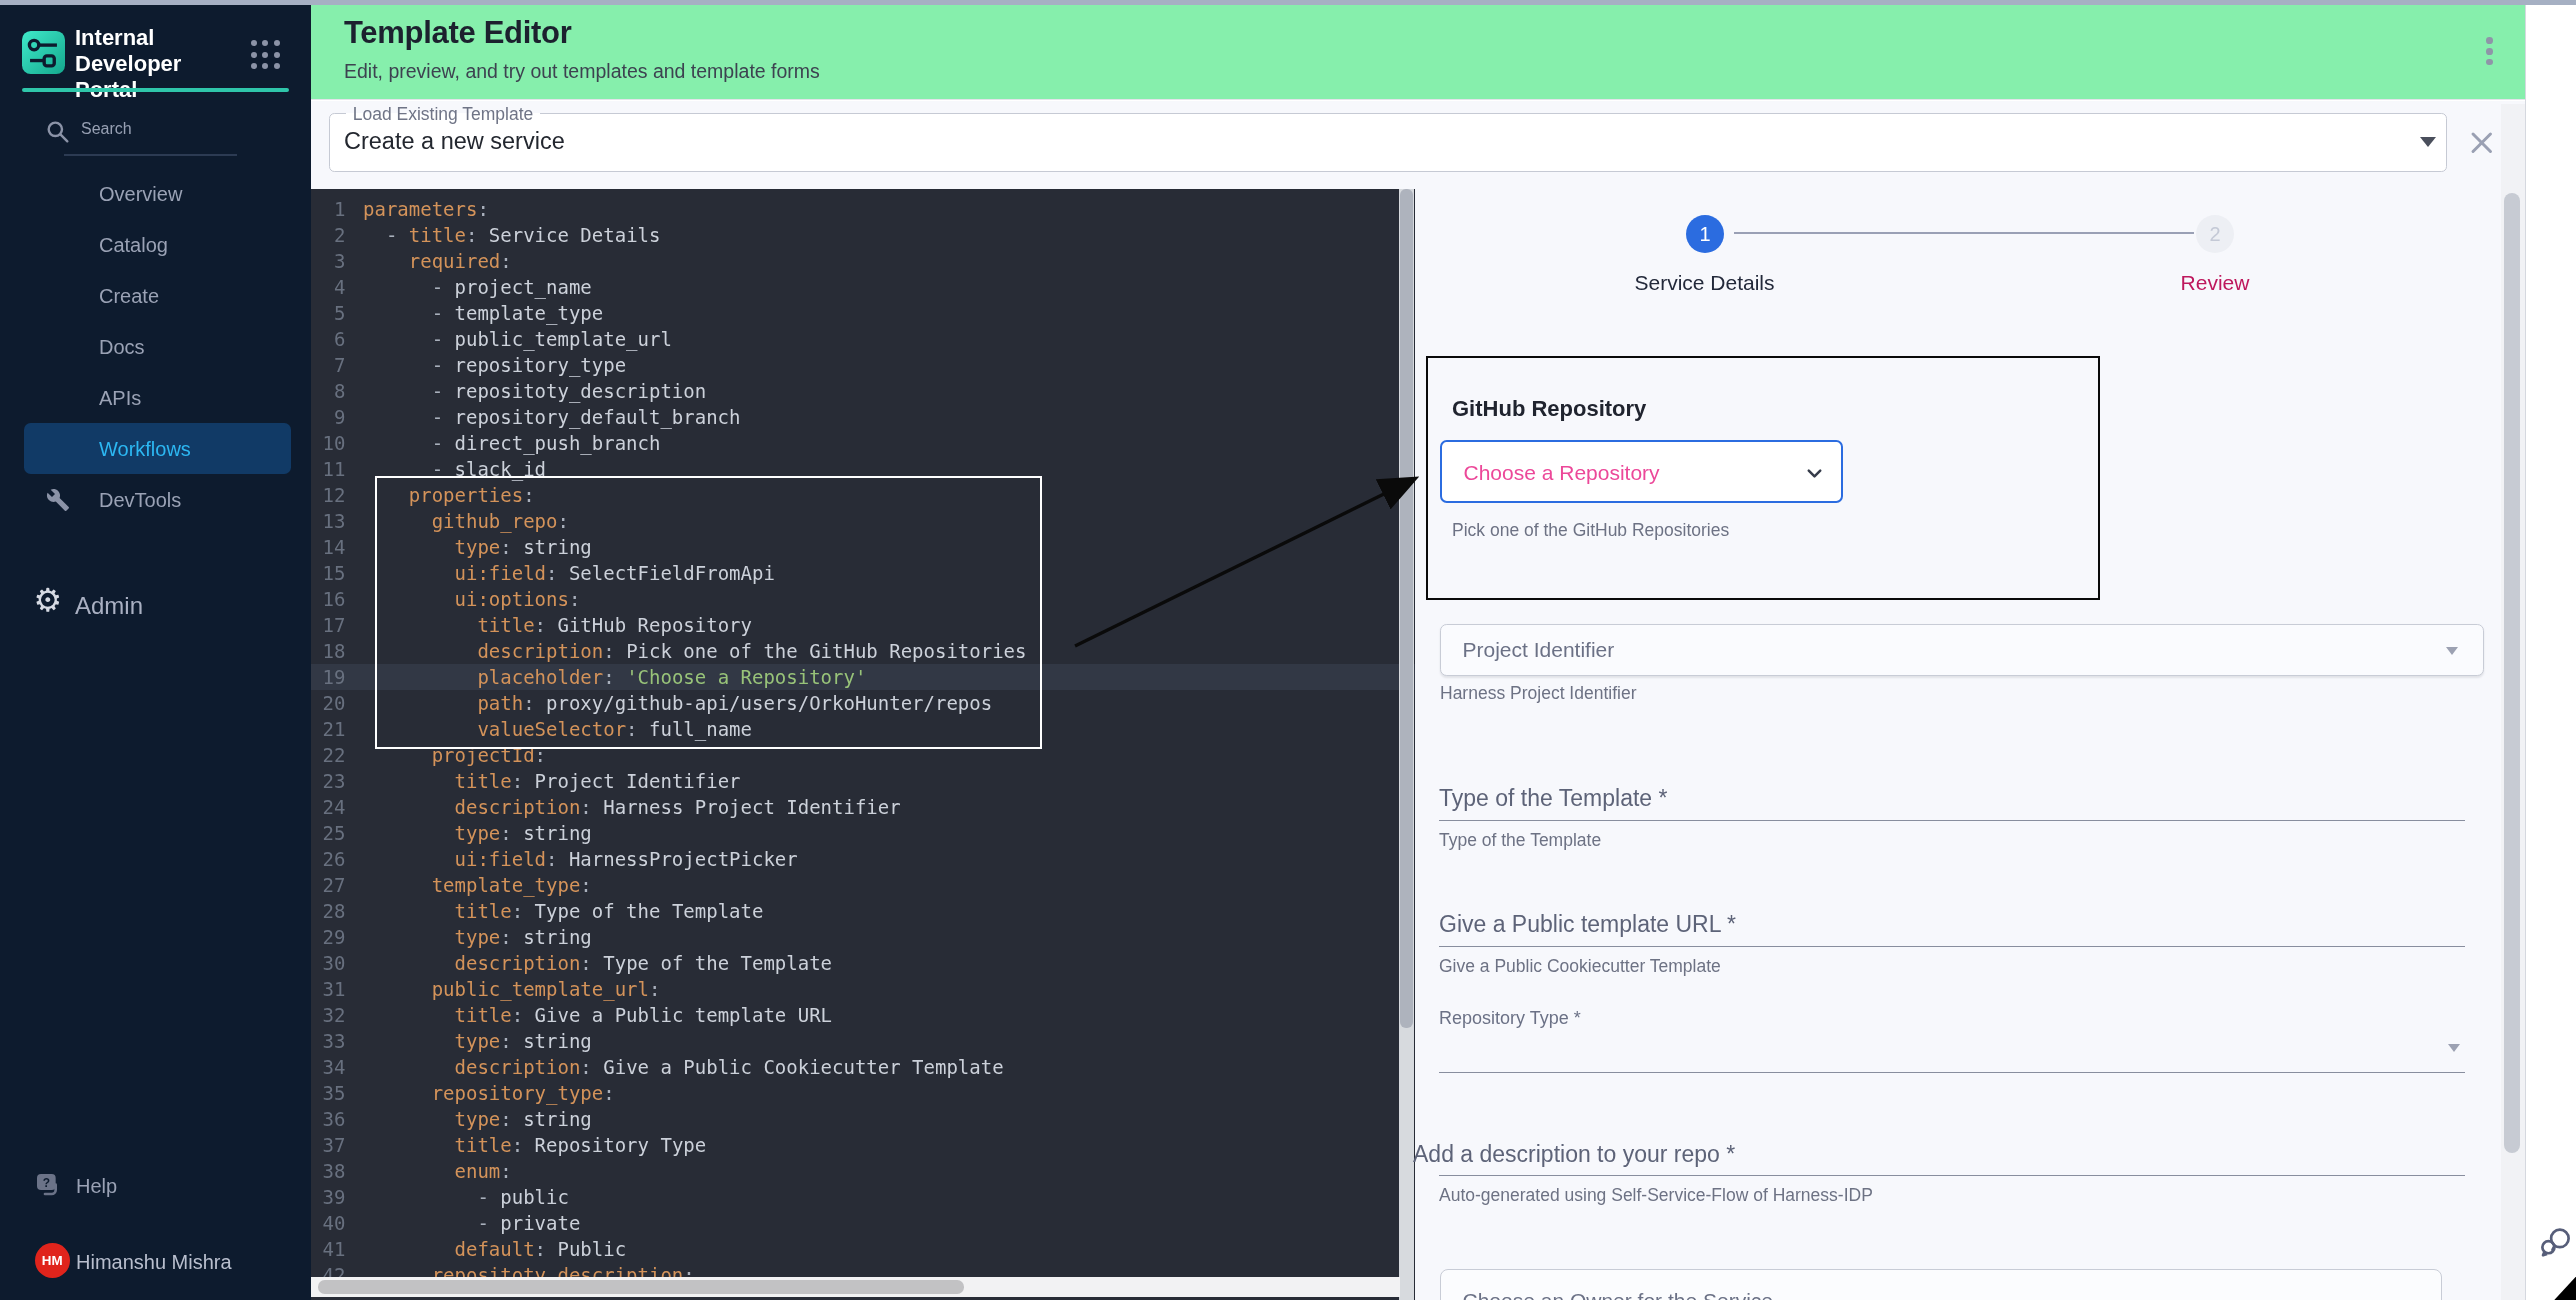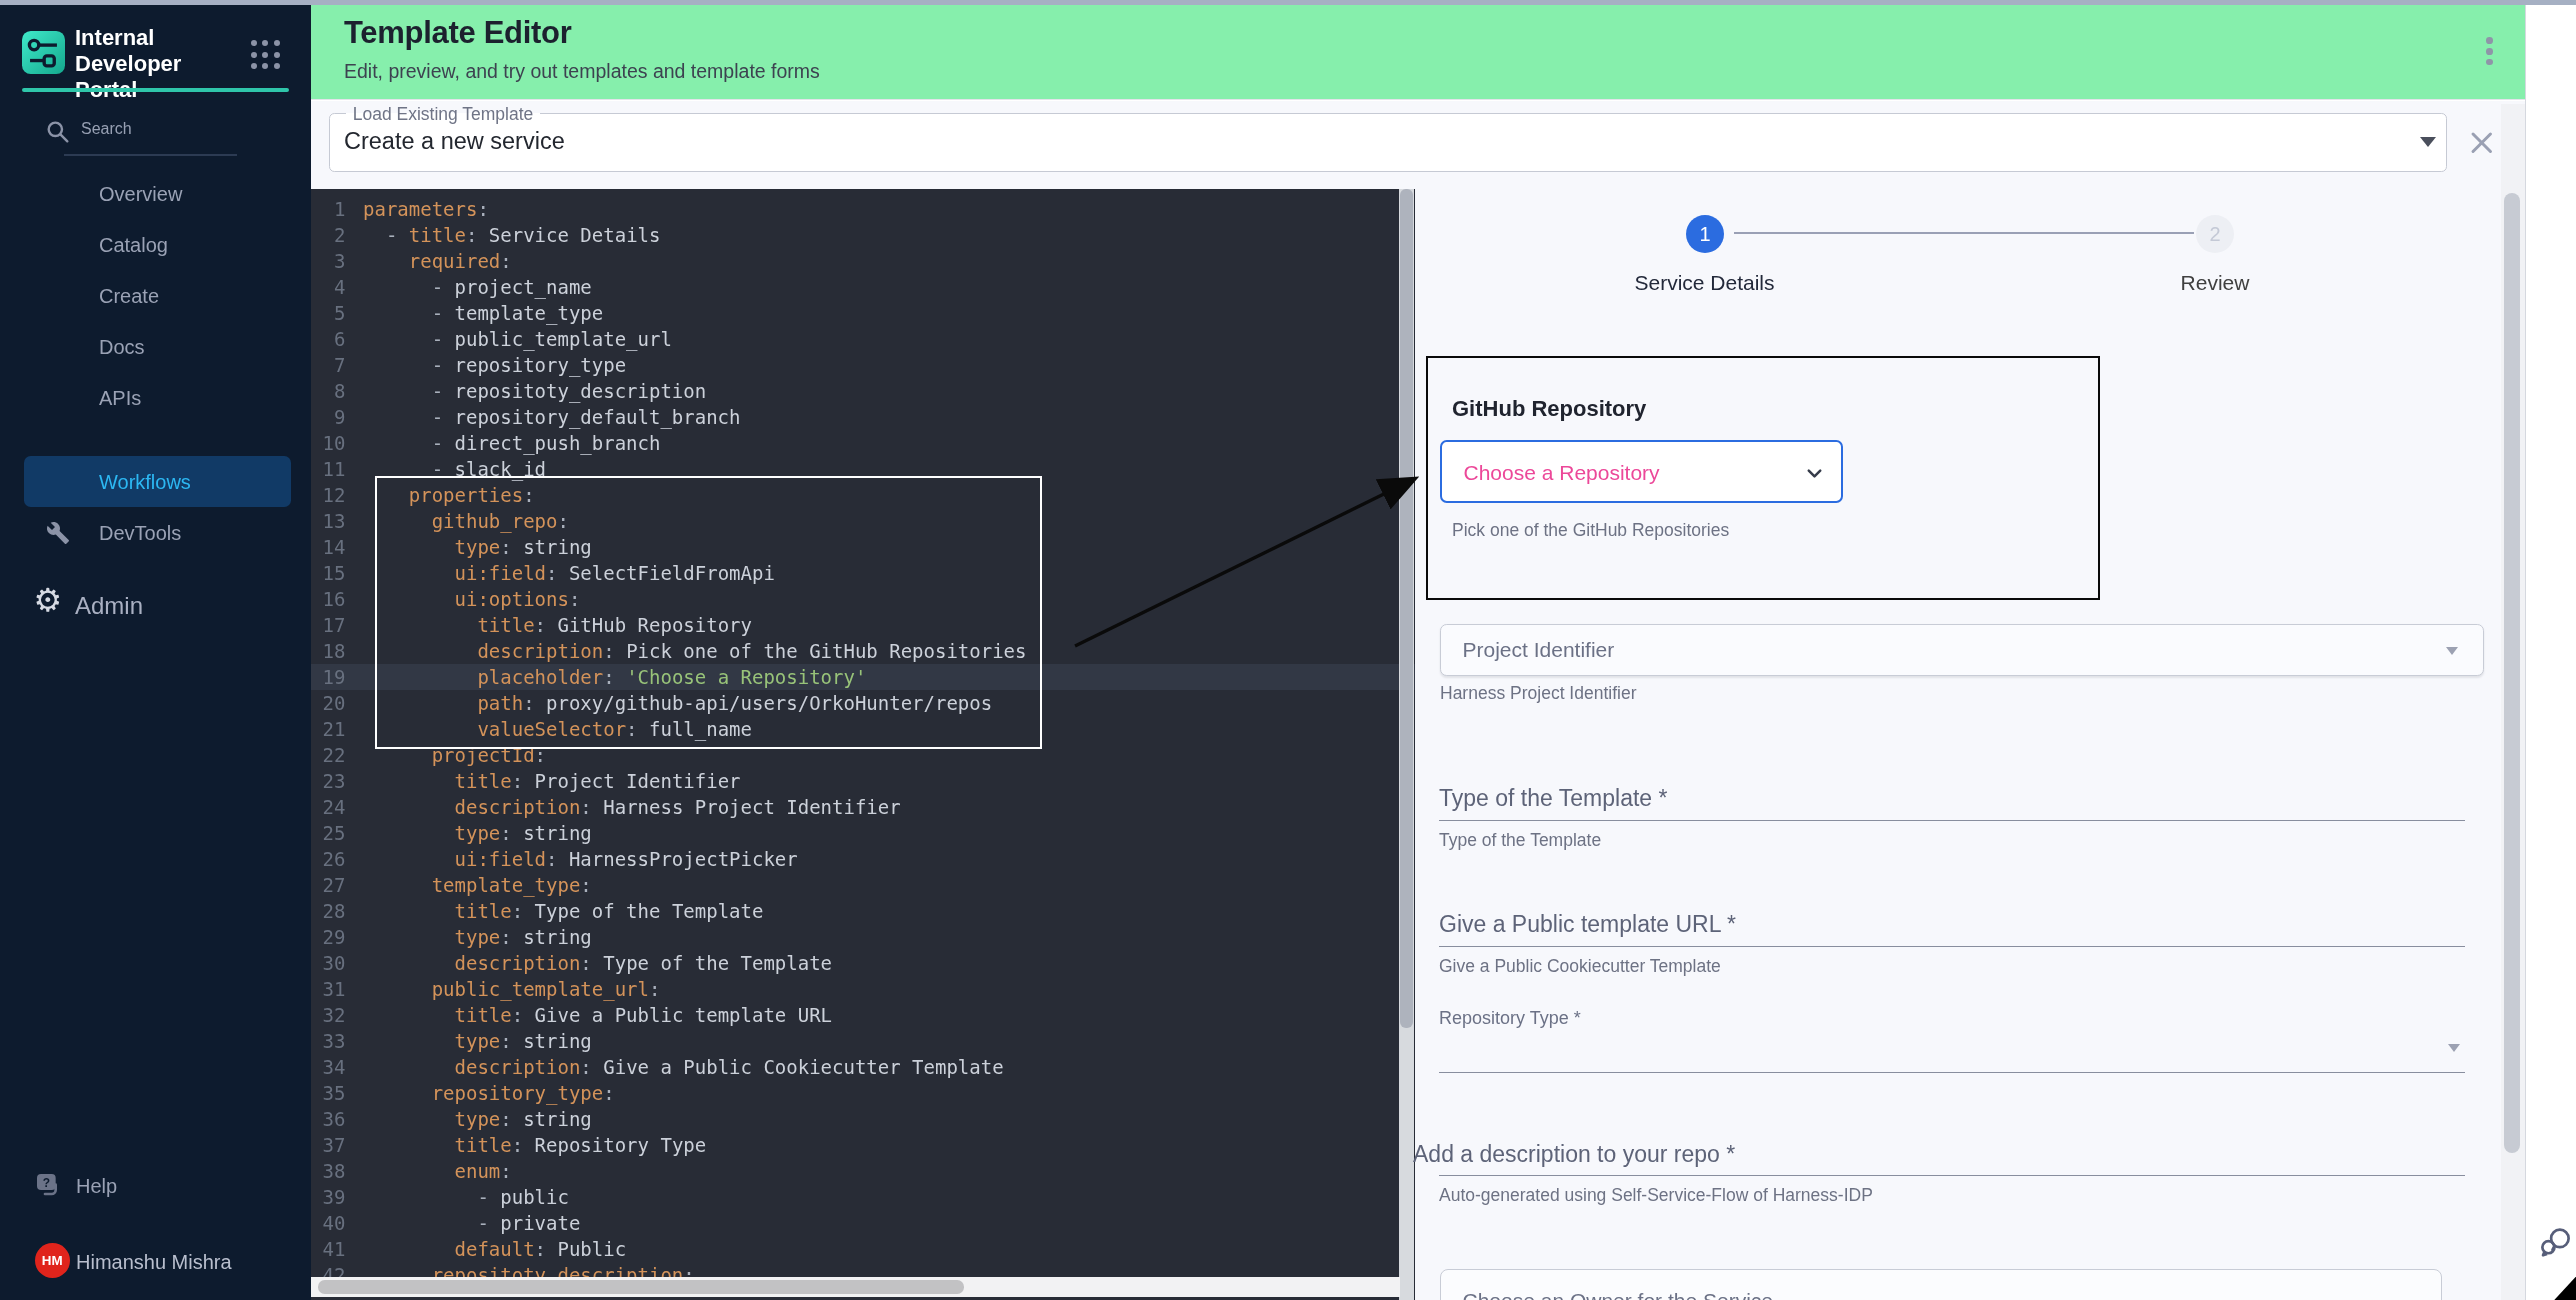--- a/index.html
+++ b/index.html
@@ -19,21 +19,21 @@
   .teal-line { position:absolute; left:21.5px; top:83px; width:267px; height:3.4px; background:var(--teal); border-radius:2px; }
 
   .search-row { position:absolute; left:0; top:107px; width:311px; height:40px; }
   .search-row svg { position:absolute; left:44px; top:5.4px; }
   .search-row span { position:absolute; left:81px; top:8px; font-size:16px; color:#97a0b3; }
   .search-divider { position:absolute; left:64px; top:149px; width:173px; height:1.3px; background:#2c3b53; }
 
   nav.side-nav { position:absolute; left:24px; top:163px; width:267px; }
   .nav-item { position:relative; height:51px; border-radius:6.7px; color:#9aa2b5; font-size:20px; cursor:pointer; }
   .nav-item span { position:absolute; left:75px; top:50%; transform:translateY(-50%); }
-  .nav-item.active { background:var(--sidebar-active-bg); color:var(--sidebar-active-text);margin-top:33px; }
+  .nav-item.active { background:var(--sidebar-active-bg); color:var(--sidebar-active-text); }
   .nav-item .wrench { position:absolute; left:21.5px; top:50%; transform:translateY(-50%); width:24px; height:24px; color:#8b93a7; }
 
   .admin-row { position:absolute; left:24px; top:576px; width:267px; height:47px; cursor:pointer; }
   .admin-row .gear { position:absolute; left:9.4px; top:0px; font-size:32px; color:#d6dae3; font-family:"DejaVu Sans", sans-serif; }
   .admin-row .lbl { position:absolute; left:51px; top:10.7px; font-size:24px; color:#a9b0c2; }
 
   .help-row { position:absolute; left:24px; top:1162px; width:267px; height:43px; cursor:pointer; }
   .help-row svg { position:absolute; left:9.4px; top:2.7px; }
   .help-row .lbl { position:absolute; left:52px; top:8px; font-size:20px; color:#9aa2b5; }
 
@@ -84,21 +84,21 @@
 
   
   .preview { position:absolute; left:0; top:0; width:2576px; height:1301px; pointer-events:none; }
   .preview [data-interactable="true"] { pointer-events:auto; }
   .step-circle { position:absolute; width:38px; height:38px; border-radius:50%; font-size:20px;
                  display:flex; align-items:center; justify-content:center; }
   .step-1 { left:1686px; top:215px; background:var(--accent-blue); color:#fff; }
   .step-2 { left:2196px; top:215px; background:#edeff4; color:#c4c9d6; }
   .step-line { position:absolute; left:1734px; top:232px; width:460px; height:2px; background:#9aa0b5; }
   .step-label-1 { position:absolute; left:1597px; top:271px; width:215px; text-align:center; font-size:21px; color:#23293a; }
-  .step-label-2 { position:absolute; left:2121px; top:271px; width:188px; text-align:center; font-size:21px; color:#404040; }
+  .step-label-2 { position:absolute; left:2121px; top:271px; width:188px; text-align:center; font-size:21px; color:#be185d; }
 
   .gh-box { position:absolute; left:1426px; top:356px; width:674px; height:244px; border:2.7px solid #0a0a0a; }
   .gh-label { position:absolute; left:1452px; top:396px; font-size:22px; font-weight:bold; color:#20242f; }
   .gh-select { position:absolute; left:1440px; top:440px; width:403px; height:63px; background:#fff;
                border:2px solid var(--accent-blue); border-radius:6.7px; cursor:pointer; }
   .gh-select span { position:absolute; left:21.5px; top:19px; font-size:21px; color:#ec4899; }
   .gh-select svg { position:absolute; right:14.8px; top:20px; }
   .gh-helper { position:absolute; left:1452px; top:520px; font-size:17.5px; color:#6d7284; }
 
   .proj-select { position:absolute; left:1440px; top:624px; width:1044px; height:52px; background:#fafbfe;

